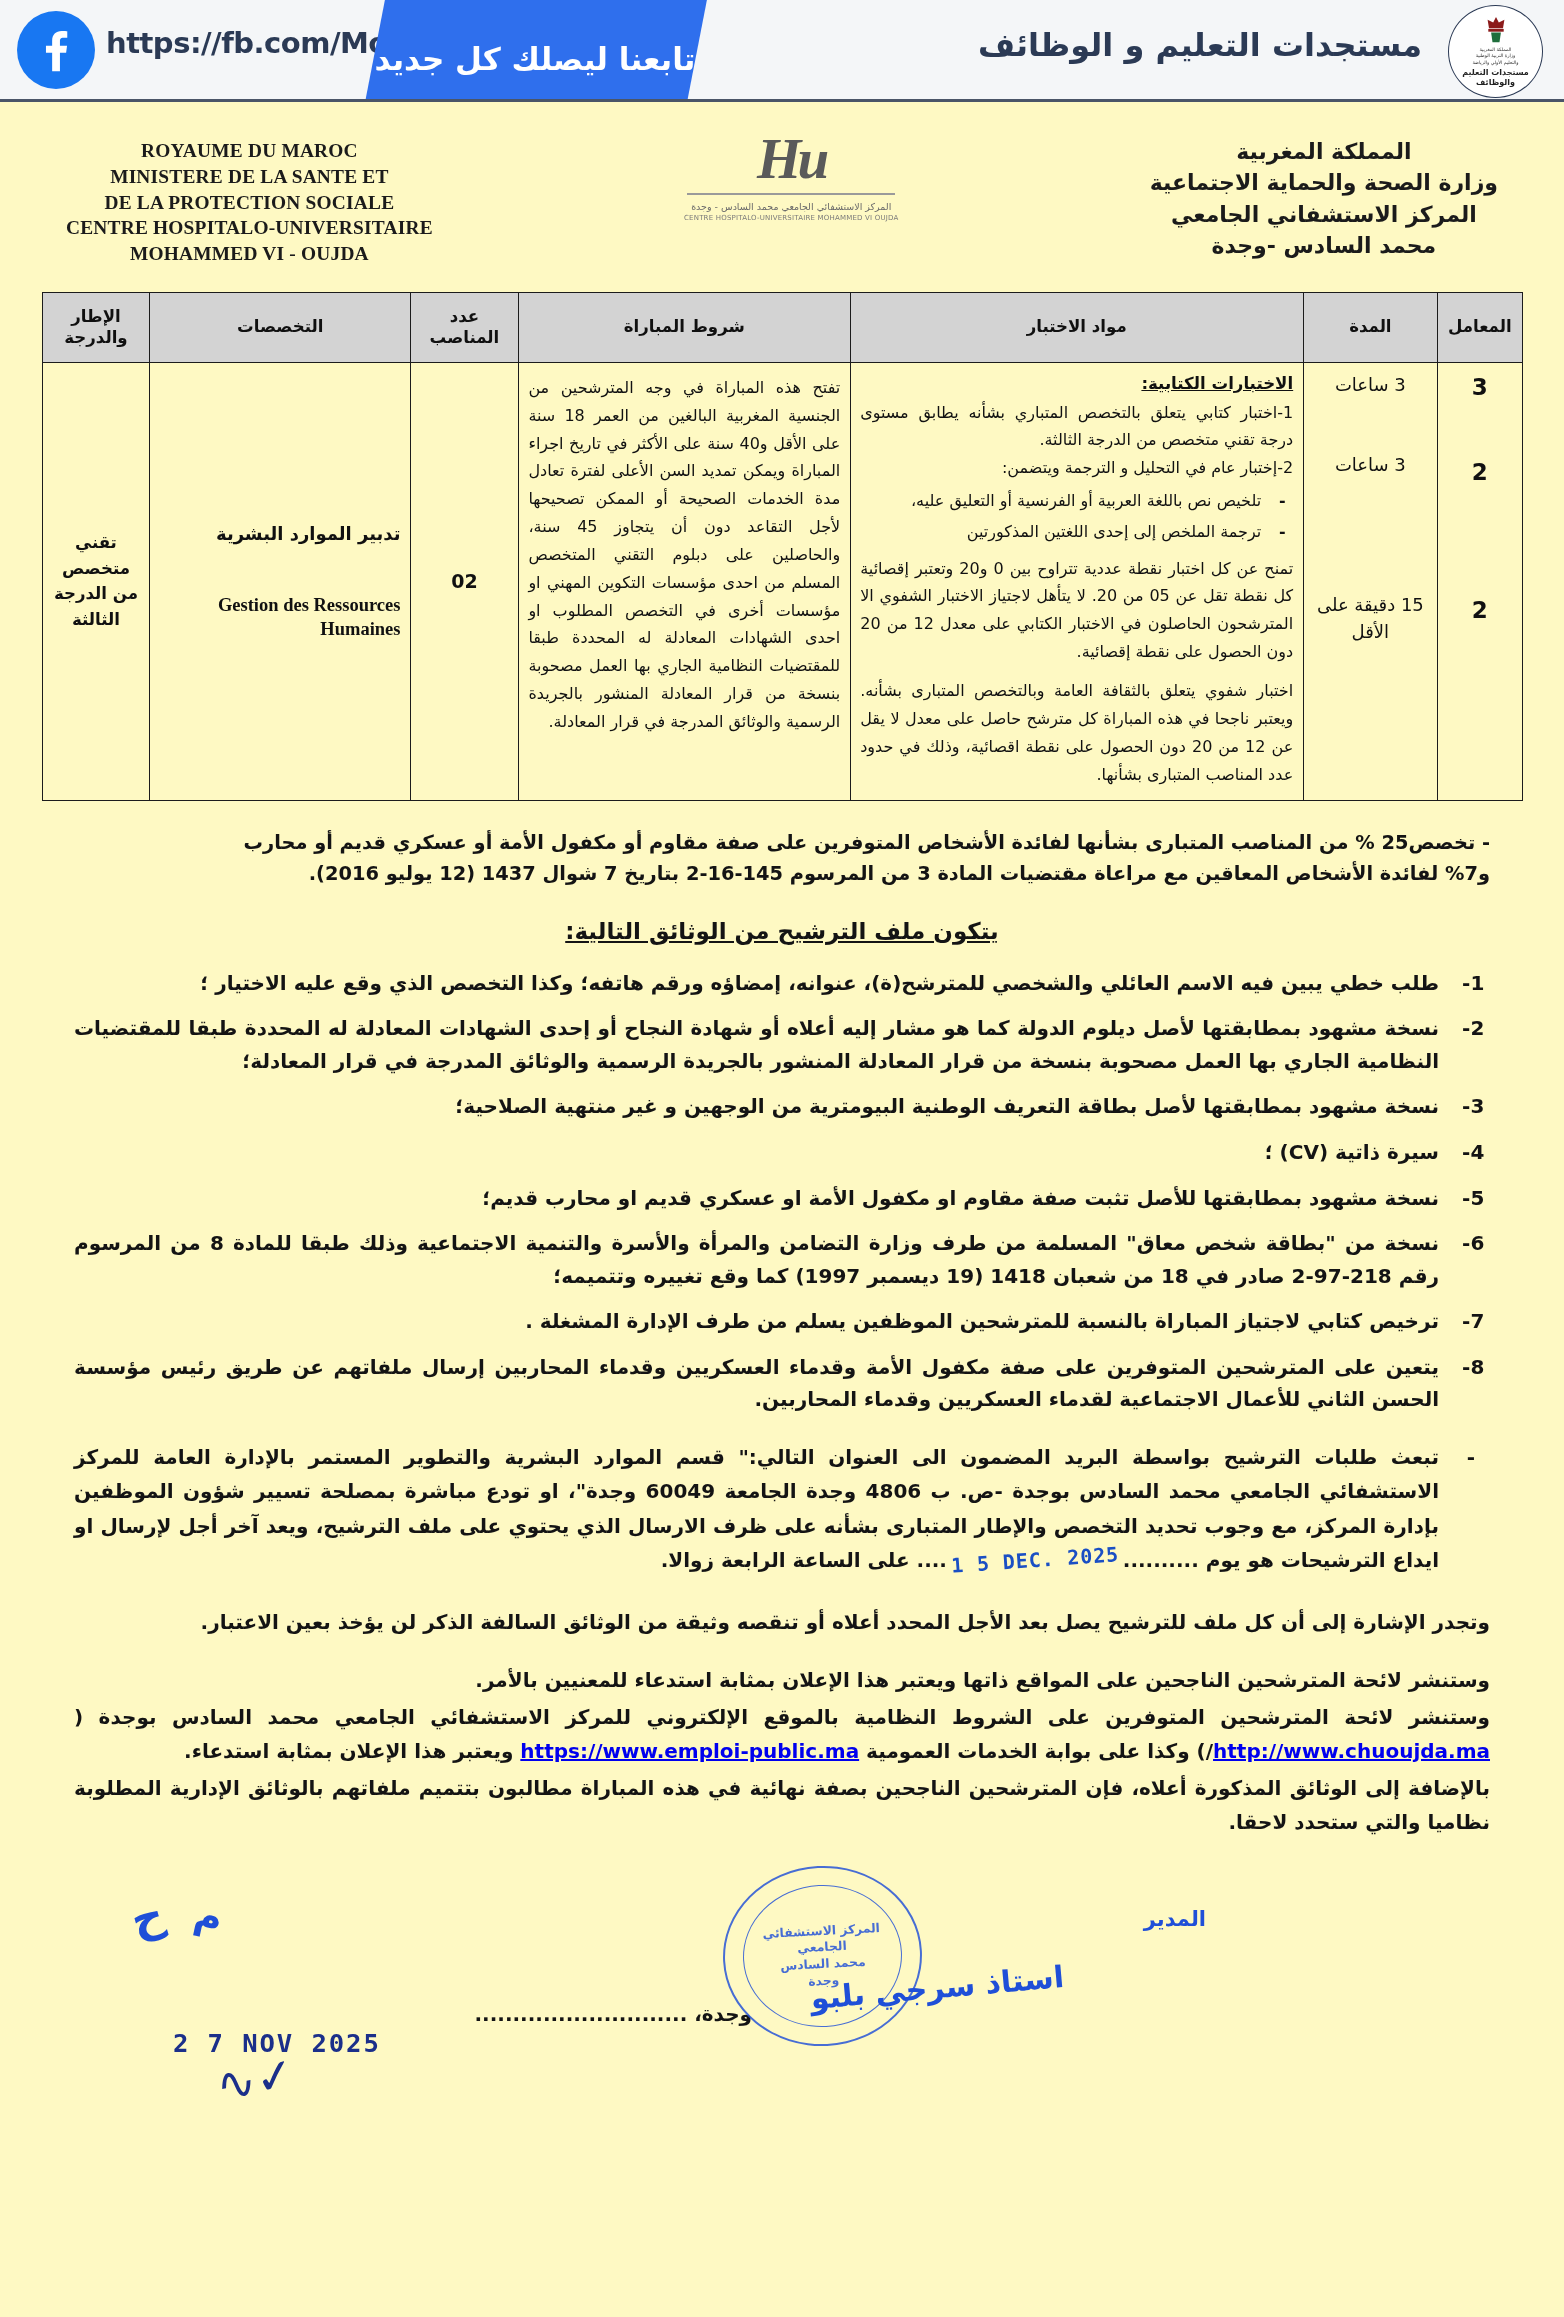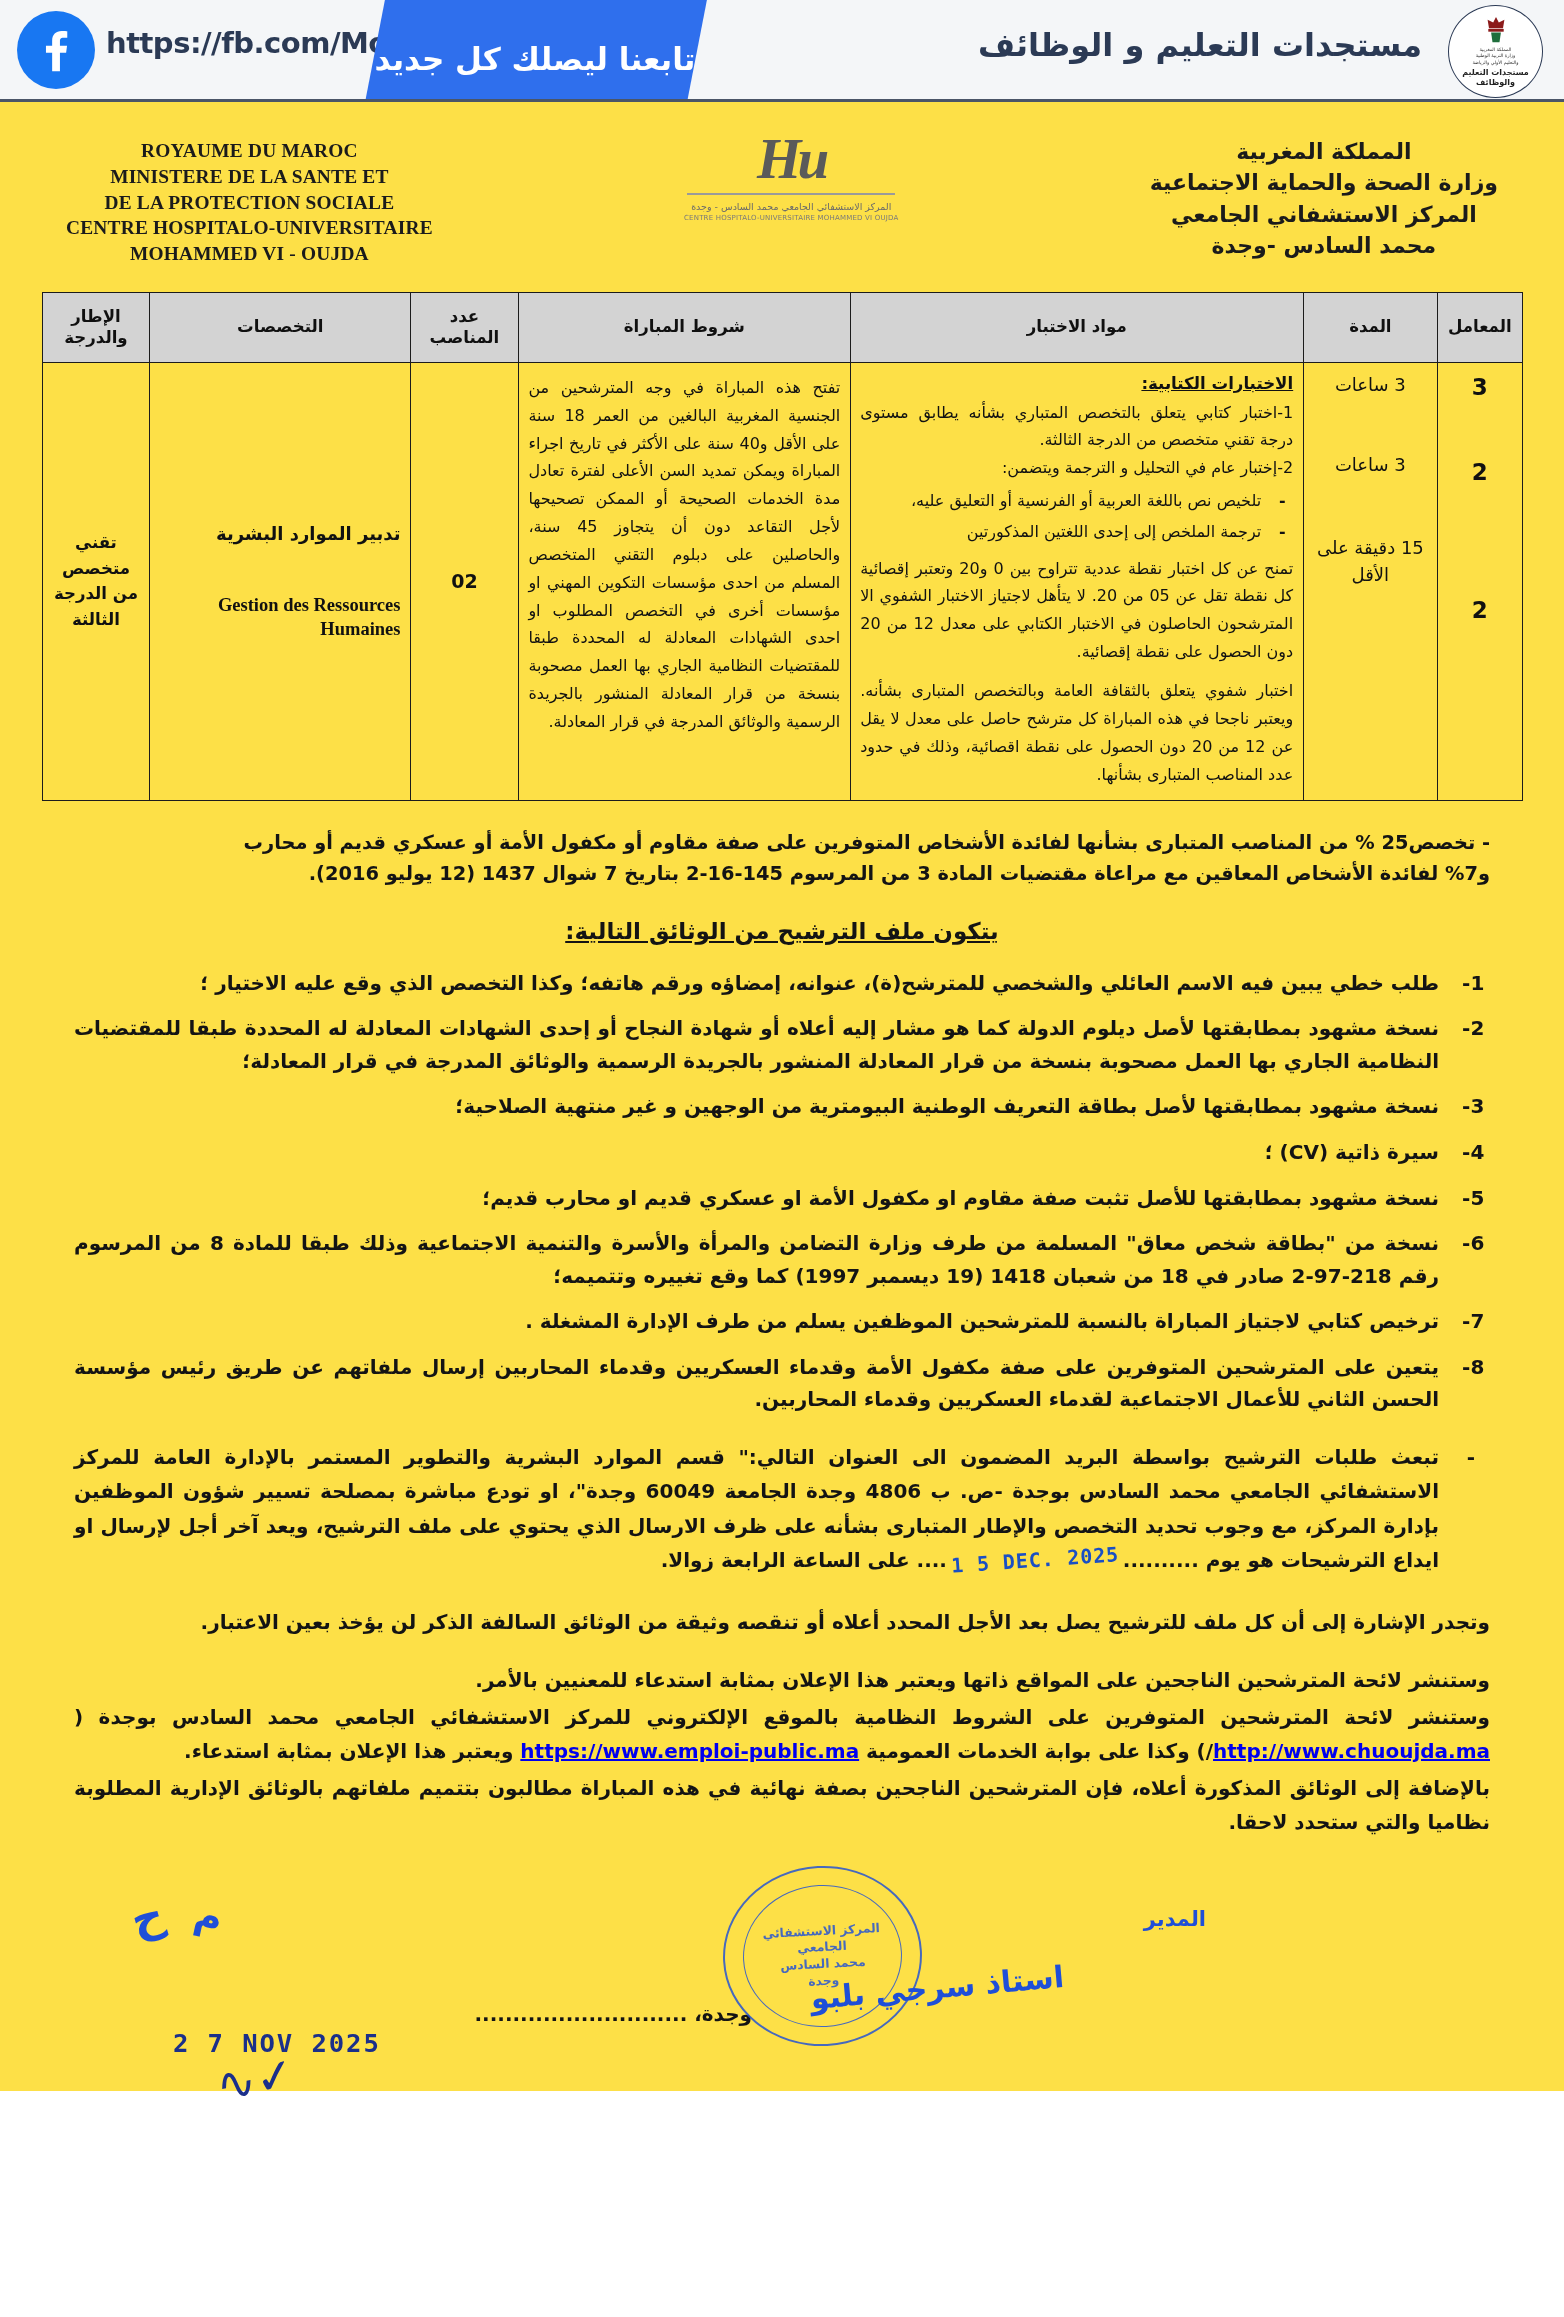--- a/index.html
+++ b/index.html
@@ -82,22 +82,22 @@
     overflow: hidden;
   }
   .seal-crown { width: 28px; height: 32px; }
   .seal-lines { font-size: 4.7px; color: #333; line-height: 1.35; text-align: center; }
   .seal-bot { font-size: 8px; font-weight: 700; color: #222; text-align: center; line-height: 1.2; margin-top: 1.9px;}
 
   
   .sheet {
     position: relative;
     width: 1564px;
-    height: 1989px;
-    background: #fde047;
+    height: 2215px;
+    background: #fef9c3;
     padding: 0;
   }
 
   
   .letterhead {
     display: flex;
     justify-content: space-between;
     align-items: flex-start;
     padding: 26.5px 66px 0 66px;
     direction: ltr;
@@ -440,21 +440,21 @@
 
         <td class="c-moamil cellpad">
           <div class="num-big stack-item">3</div>
           <div class="num-big stack-item">2</div>
           <div class="num-big" style="margin-top:112px">2</div>
         </td>
 
         <td class="c-mudda cellpad">
           <div class="stack-item" style="font-size:18px">3 ساعات</div>
           <div class="stack-item" style="font-size:18px">3 ساعات</div>
-          <div style="font-size:18px;margin-top:59px;line-height:1.5">15 دقيقة على الأقل</div>
+          <div style="font-size:18px;margin-top:116px;line-height:1.5">15 دقيقة على الأقل</div>
         </td>
 
         <td class="c-mawad">
           <div class="exam-head">الاختبارات الكتابية:</div>
           <div class="exam-line">1-اختبار كتابي يتعلق بالتخصص المتباري بشأنه يطابق مستوى درجة تقني متخصص من الدرجة الثالثة.</div>
           <div class="exam-line">2-إختبار عام في التحليل و الترجمة ويتضمن:</div>
           <ul class="dash-list">
             <li>تلخيص نص باللغة العربية أو الفرنسية أو التعليق عليه،</li>
             <li>ترجمة الملخص إلى إحدى اللغتين المذكورتين</li>
           </ul>

